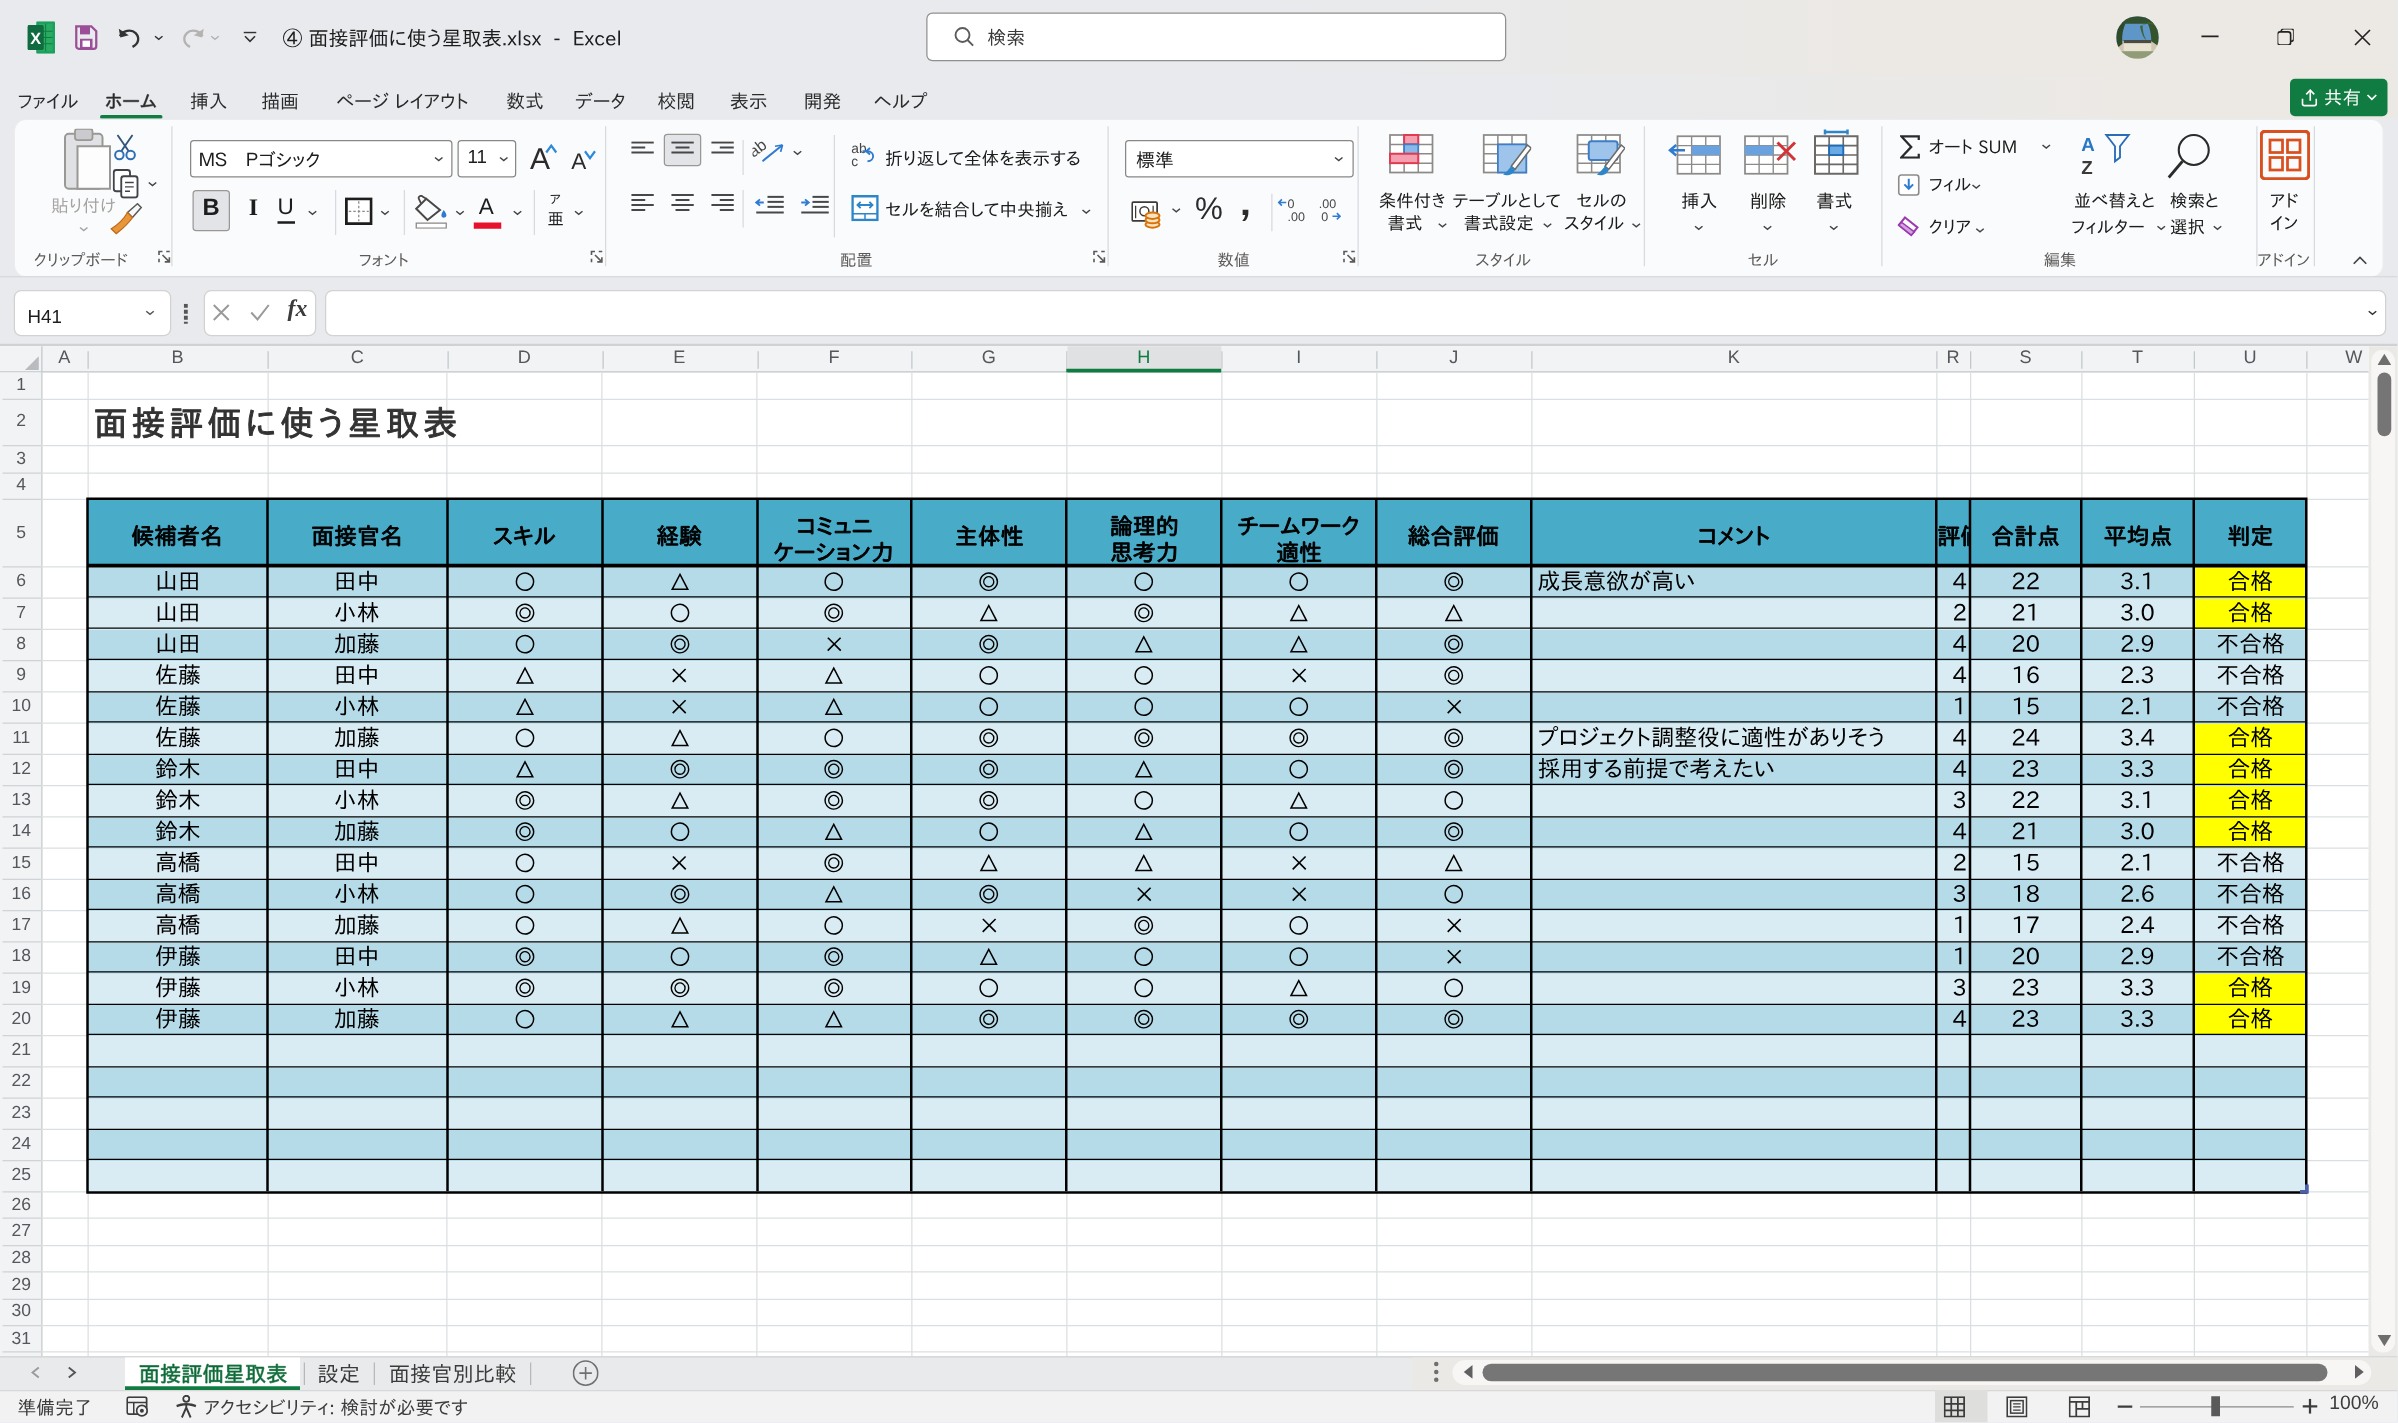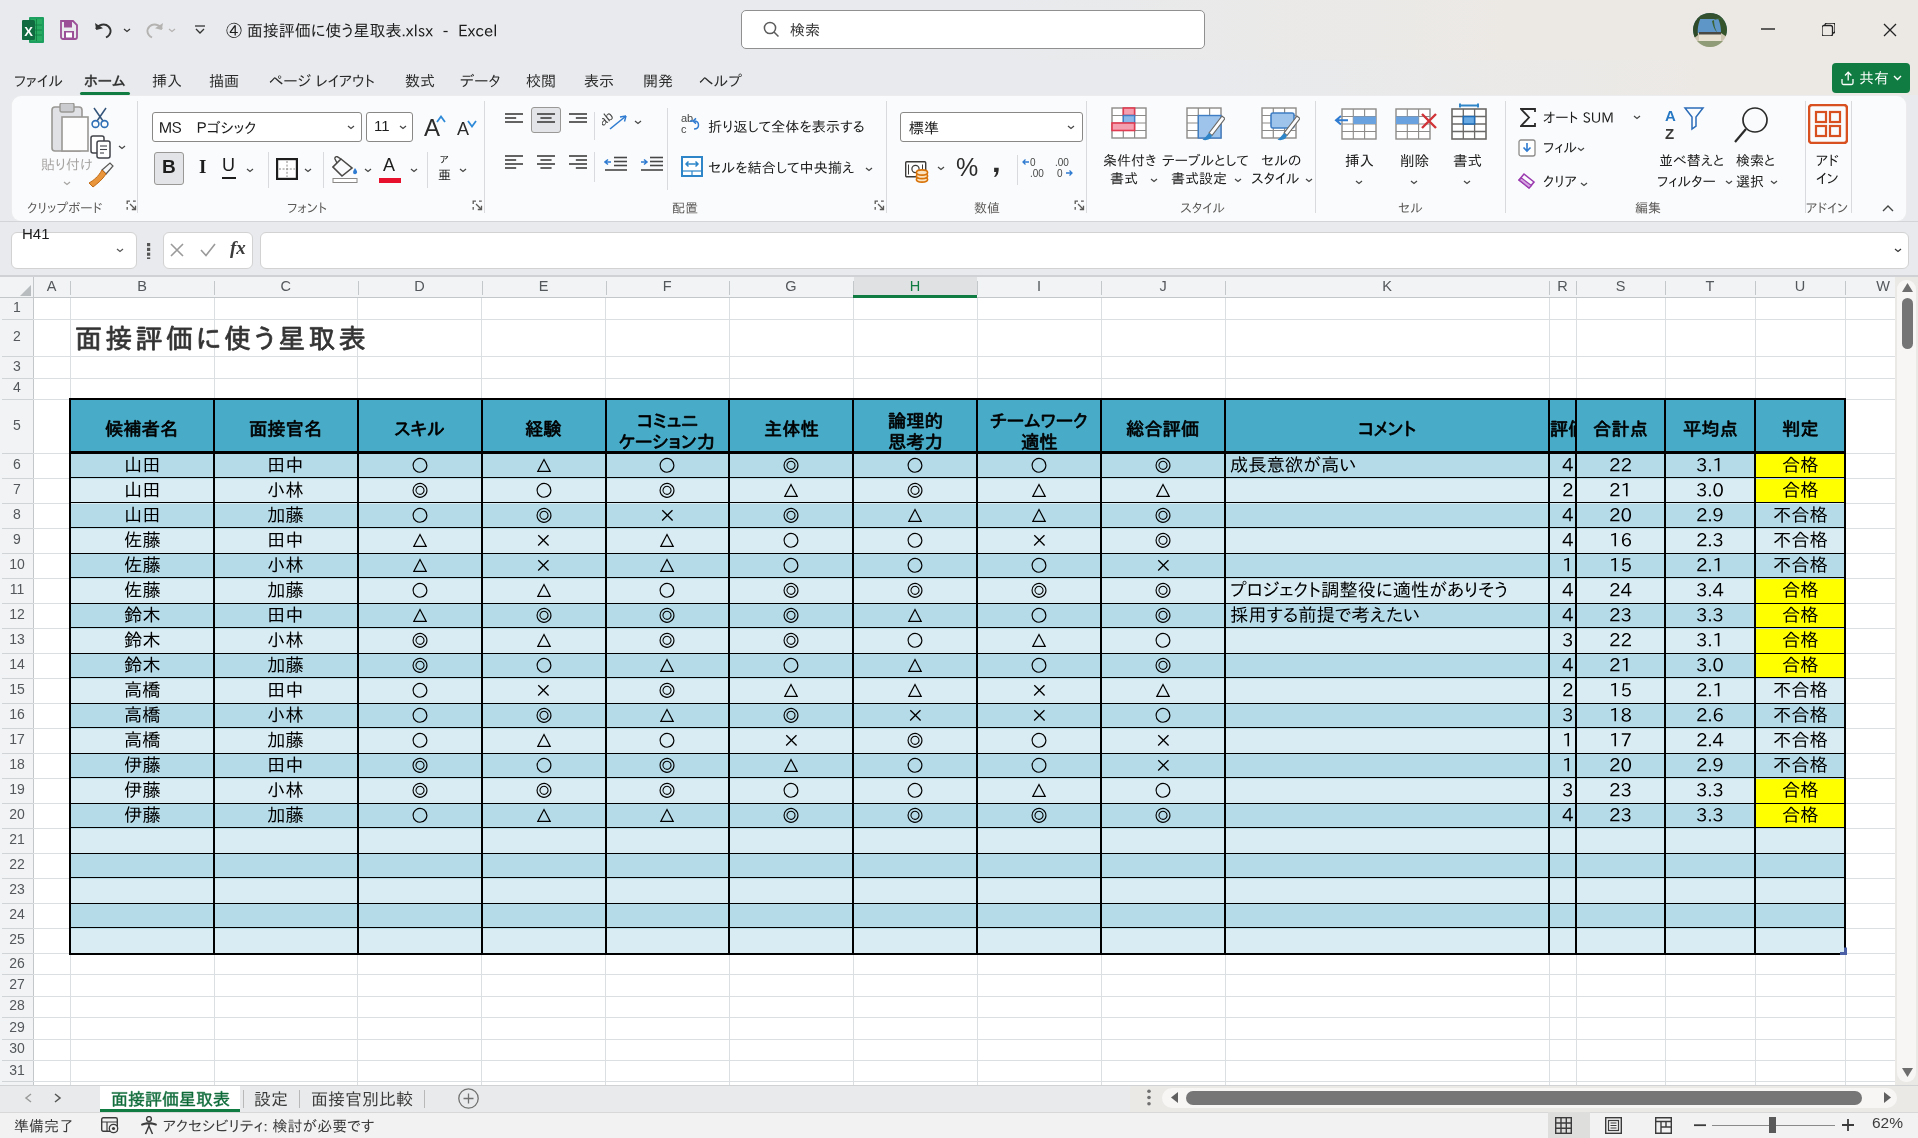--- a/index.html
+++ b/index.html
@@ -1240,21 +1240,21 @@
       <use href="#i30a2" x="0"></use>
       <use href="#i30c9" x="870"></use>
     </g>
   </svg>
 <svg style="position:absolute;left:1813.7px;top:169.4px;overflow:visible" width="27" height="20">
     <g transform="translate(2,14.6) scale(0.014000,-0.014000)" fill="#1d1d1d">
       <use href="#i30a4" x="0"></use>
       <use href="#i30f3" x="760"></use>
     </g>
   </svg>
-<div style="position:absolute;left:22px;top:224px;font:normal 15px 'Liberation Sans', sans-serif;color:#1d1d1d;white-space:pre;line-height:19.5px">H41</div>
+<div style="position:absolute;left:22px;top:244px;font:normal 15px 'Liberation Sans', sans-serif;color:#1d1d1d;white-space:pre;line-height:19.5px">H41</div>
 <div style="position:absolute;left:230px;top:236.2px;font:italic bold 19px 'Liberation Serif', serif;color:#3b3b3b;white-space:pre;line-height:24.7px">fx</div>
 <div style="position:absolute;left:-148.5px;width:400px;text-align:center;top:276.8px;font:normal 14.5px 'Liberation Sans', sans-serif;color:#54575b;white-space:pre;line-height:18.9px">A</div>
 <div style="position:absolute;left:-58px;width:400px;text-align:center;top:276.8px;font:normal 14.5px 'Liberation Sans', sans-serif;color:#54575b;white-space:pre;line-height:18.9px">B</div>
 <div style="position:absolute;left:85.8px;width:400px;text-align:center;top:276.8px;font:normal 14.5px 'Liberation Sans', sans-serif;color:#54575b;white-space:pre;line-height:18.9px">C</div>
 <div style="position:absolute;left:219.5px;width:400px;text-align:center;top:276.8px;font:normal 14.5px 'Liberation Sans', sans-serif;color:#54575b;white-space:pre;line-height:18.9px">D</div>
 <div style="position:absolute;left:343.5px;width:400px;text-align:center;top:276.8px;font:normal 14.5px 'Liberation Sans', sans-serif;color:#54575b;white-space:pre;line-height:18.9px">E</div>
 <div style="position:absolute;left:467.2px;width:400px;text-align:center;top:276.8px;font:normal 14.5px 'Liberation Sans', sans-serif;color:#54575b;white-space:pre;line-height:18.9px">F</div>
 <div style="position:absolute;left:591px;width:400px;text-align:center;top:276.8px;font:normal 14.5px 'Liberation Sans', sans-serif;color:#54575b;white-space:pre;line-height:18.9px">G</div>
 <div style="position:absolute;left:715px;width:400px;text-align:center;top:276.8px;font:normal 14.5px 'Liberation Sans', sans-serif;color:#107c41;white-space:pre;line-height:18.9px">H</div>
 <div style="position:absolute;left:839px;width:400px;text-align:center;top:276.8px;font:normal 14.5px 'Liberation Sans', sans-serif;color:#54575b;white-space:pre;line-height:18.9px">I</div>
@@ -2605,12 +2605,12 @@
       <use href="#i3a" x="6680"></use>
       <use href="#i691c" x="7300"></use>
       <use href="#i8a0e" x="8300"></use>
       <use href="#i304c" x="9300"></use>
       <use href="#i5fc5" x="10280"></use>
       <use href="#i8981" x="11280"></use>
       <use href="#i3067" x="12280"></use>
       <use href="#i3059" x="13190"></use>
     </g>
   </svg>
-<div style="position:absolute;right:15px;top:1113.2px;font:normal 15.5px 'Liberation Sans', sans-serif;color:#3c3c3c;white-space:pre;line-height:20.2px">62%</div>
+<div style="position:absolute;right:15px;top:1113.2px;font:normal 15.5px 'Liberation Sans', sans-serif;color:#3c3c3c;white-space:pre;line-height:20.2px">100%</div>
 </body></html>

